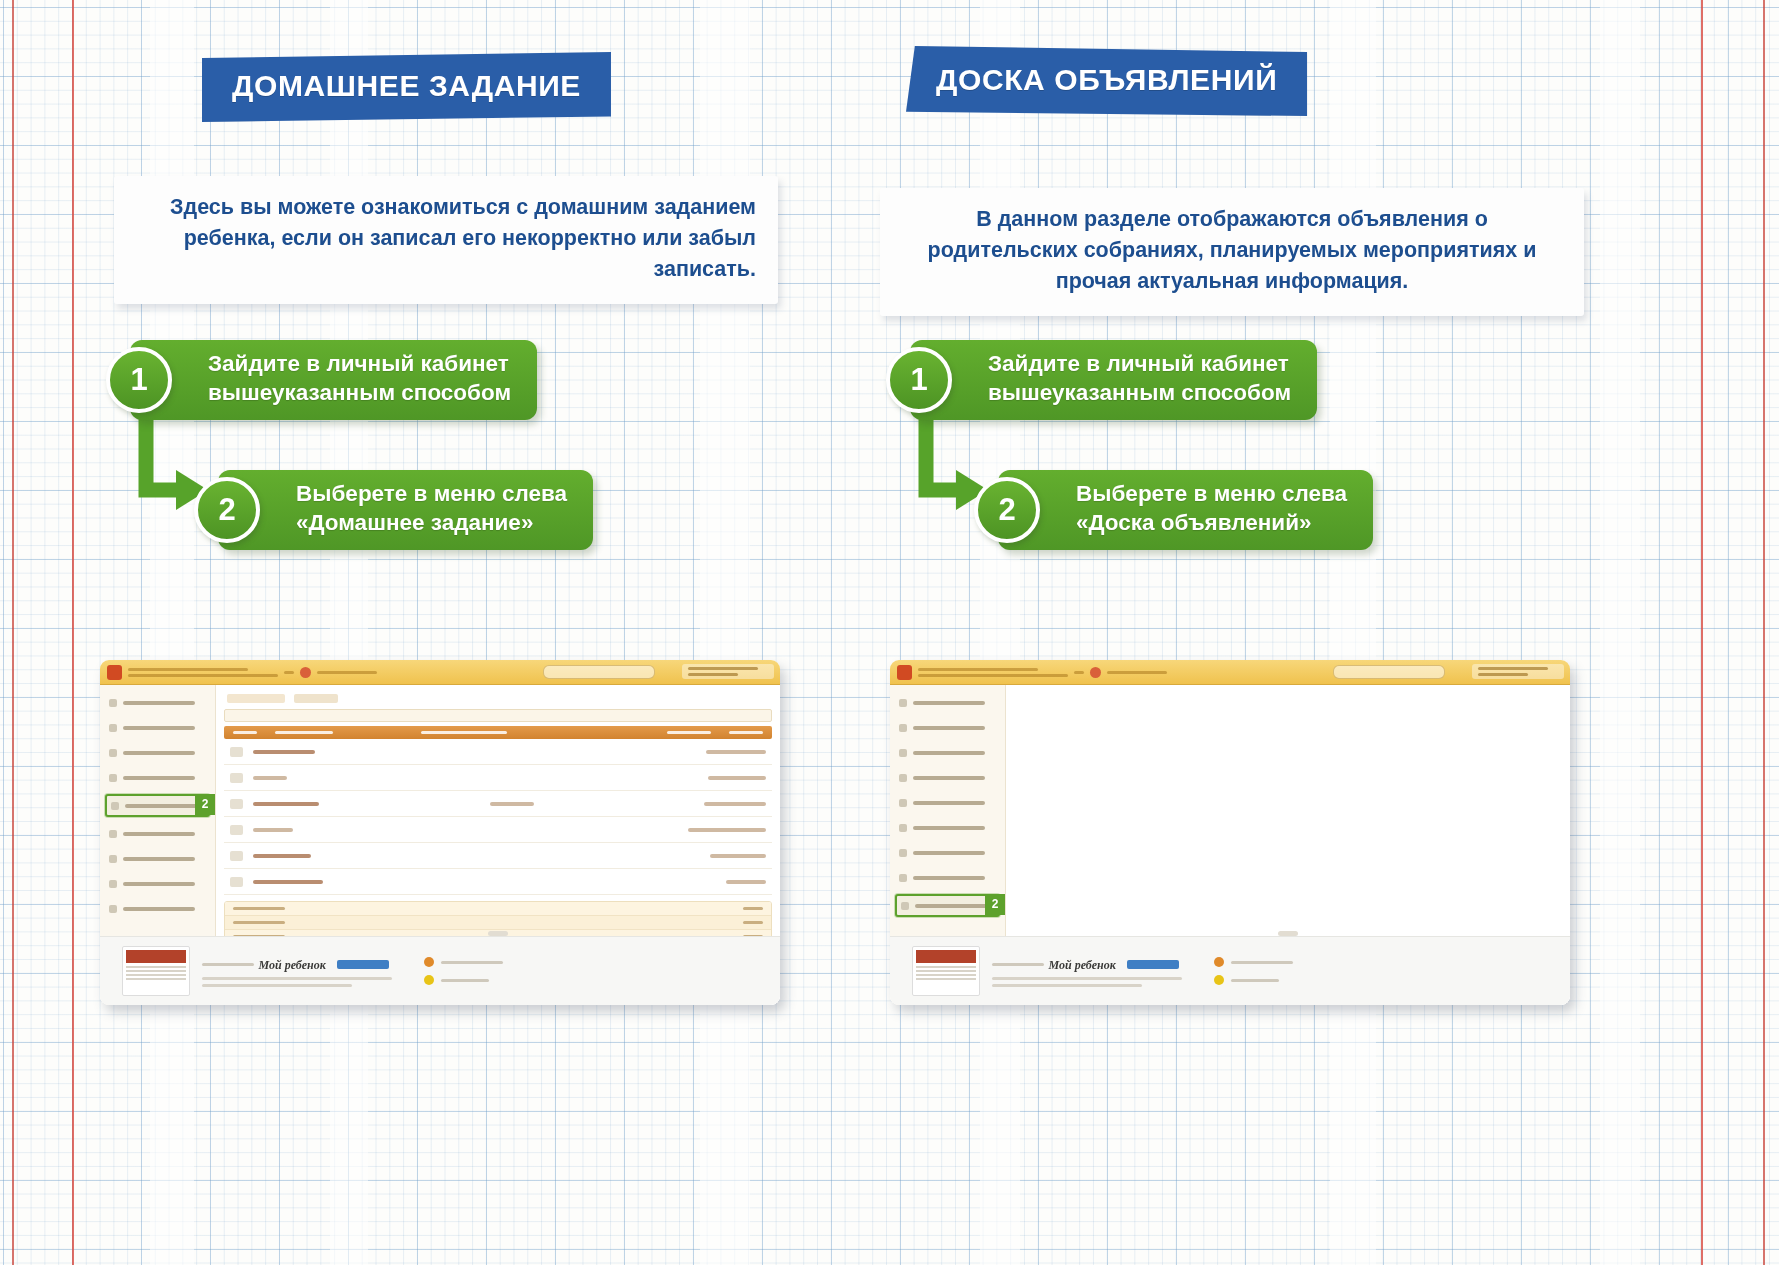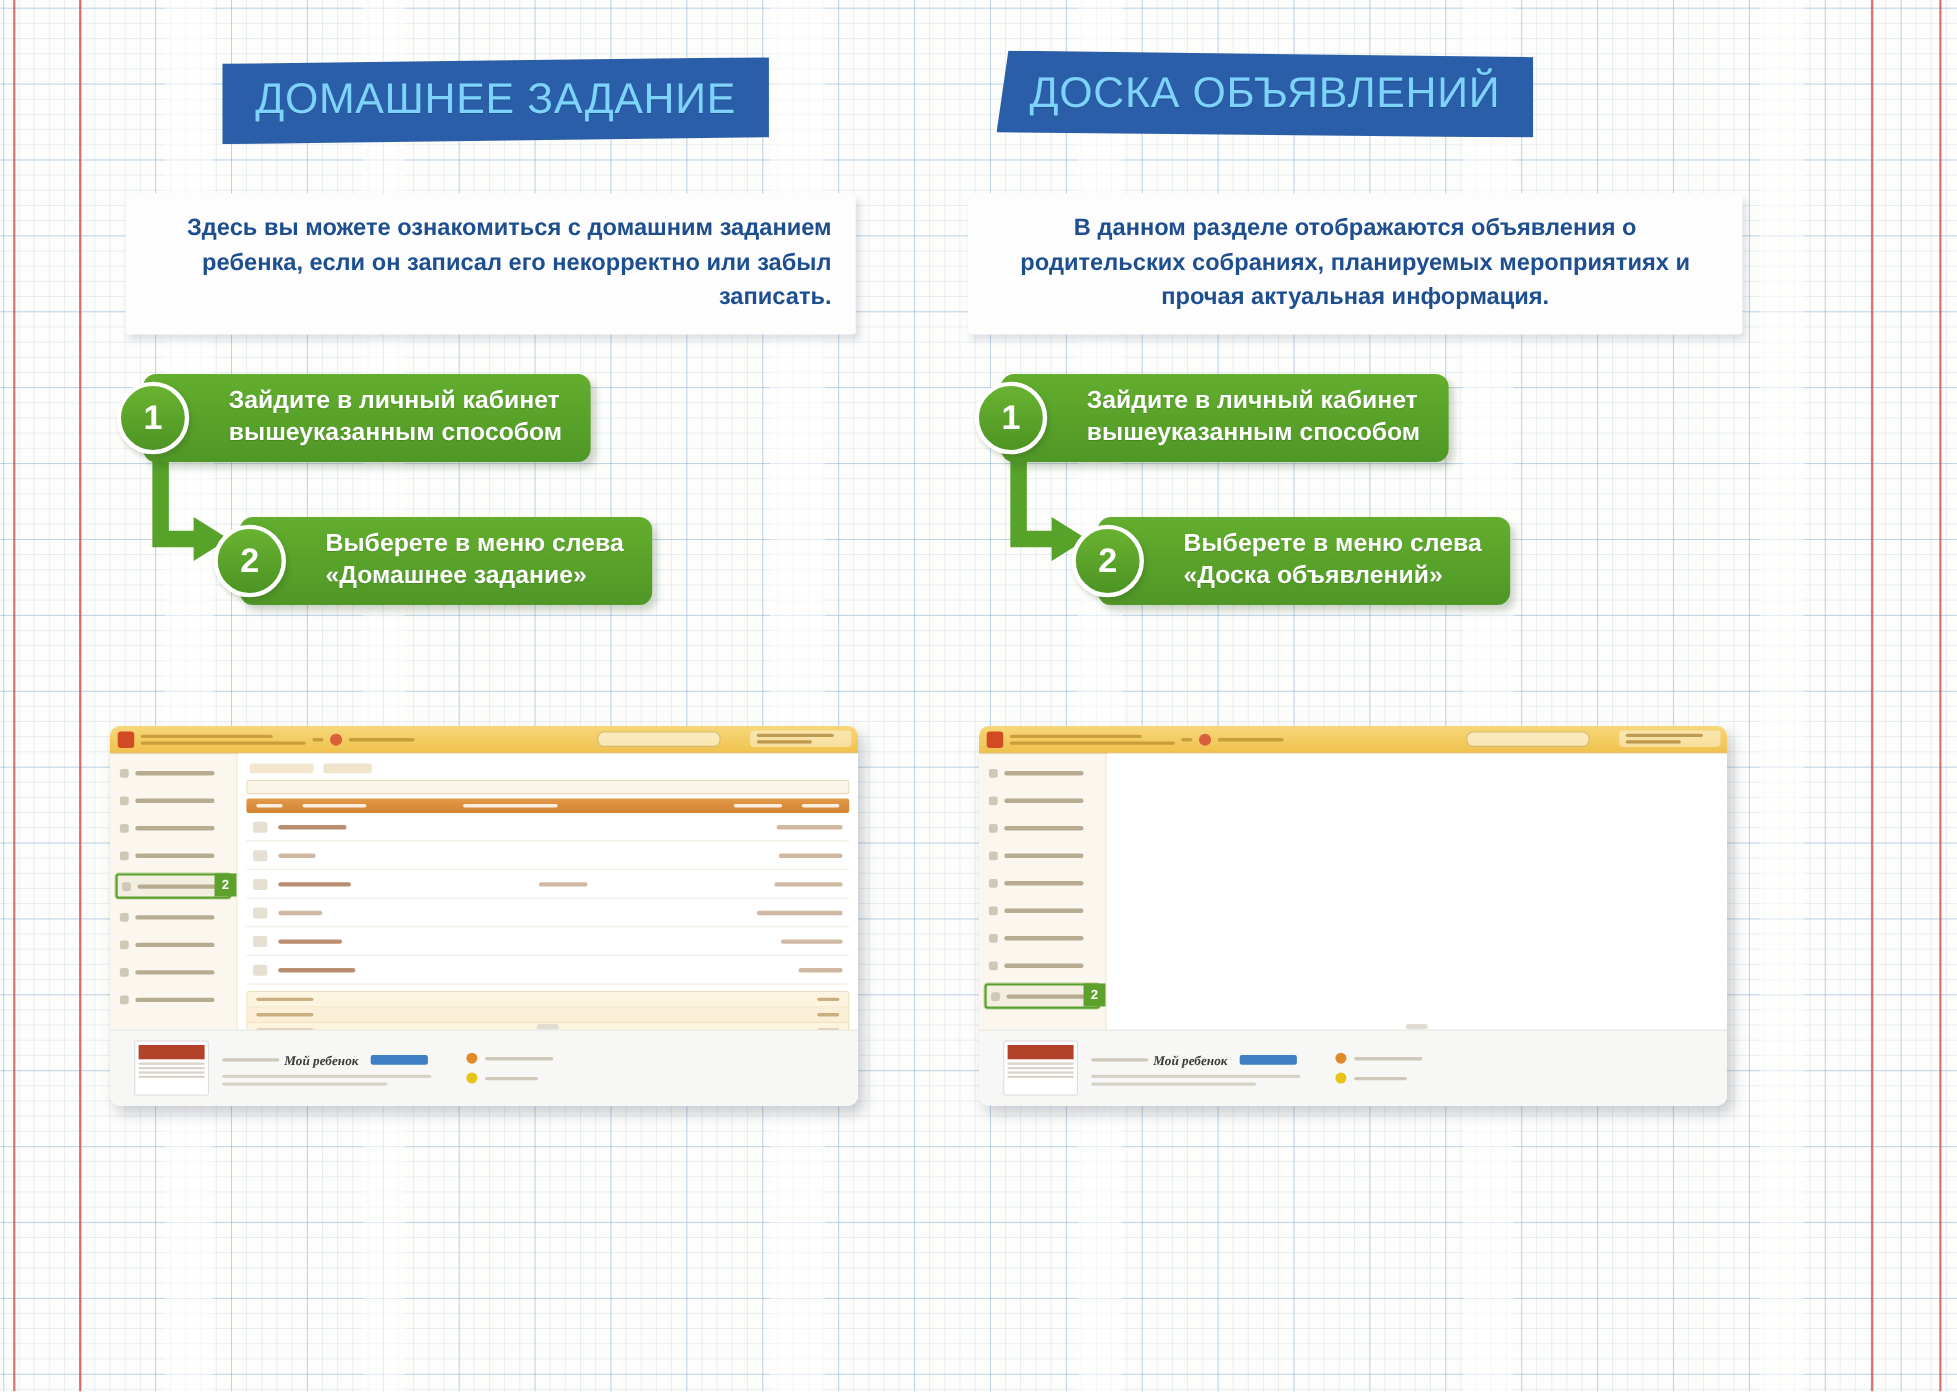--- a/index.html
+++ b/index.html
@@ -41,23 +41,23 @@
   
   .col{position:absolute;top:0;width:760px;}
   .col.left{left:100px;}
   .col.right{left:880px;}
 
   
   .ribbon-wrap{position:relative;height:110px;}
   .ribbon{
     position:absolute;
     background:#2a5ea8;
-    color:#7dd3fc;
-    font-weight:400;
-    font-size:39px;
+    color:#ffffff;
+    font-weight:700;
+    font-size:30px;
     letter-spacing:.6px;
     line-height:1;
     padding:19px 30px 21px 30px;
     white-space:nowrap;
     box-shadow:4px 6px 9px rgba(40,60,90,.22);
     text-shadow:0 1px 0 rgba(0,0,0,.18);
   }
   .ribbon.left-rib{
     left:102px;top:52px;
     clip-path:polygon(0 6px, 100% 0, 100% 92%, 0 100%);
@@ -74,21 +74,21 @@
     color:#1d4e8f;
     font-weight:700;
     font-size:21.5px;
     line-height:1.45;
     text-align:center;
     padding:16px 22px 18px;
     border-radius:3px;
     box-shadow:3px 5px 7px rgba(60,80,110,.17);
   }
   .intro.l{left:14px;top:176px;width:620px;text-align:right;}
-  .intro.r{left:0px;top:176px;width:660px;text-align:center;}
+  .intro.r{left:0px;top:188px;width:660px;text-align:center;}
 
   
   .steps{position:absolute;left:0;top:340px;width:100%;}
   .step{
     position:absolute;
     display:flex;align-items:center;
     background:#57a32a;
     background-image:linear-gradient(to bottom,#63ae2e,#4f9726);
     border-radius:12px;
     box-shadow:4px 5px 7px rgba(50,80,40,.23);

